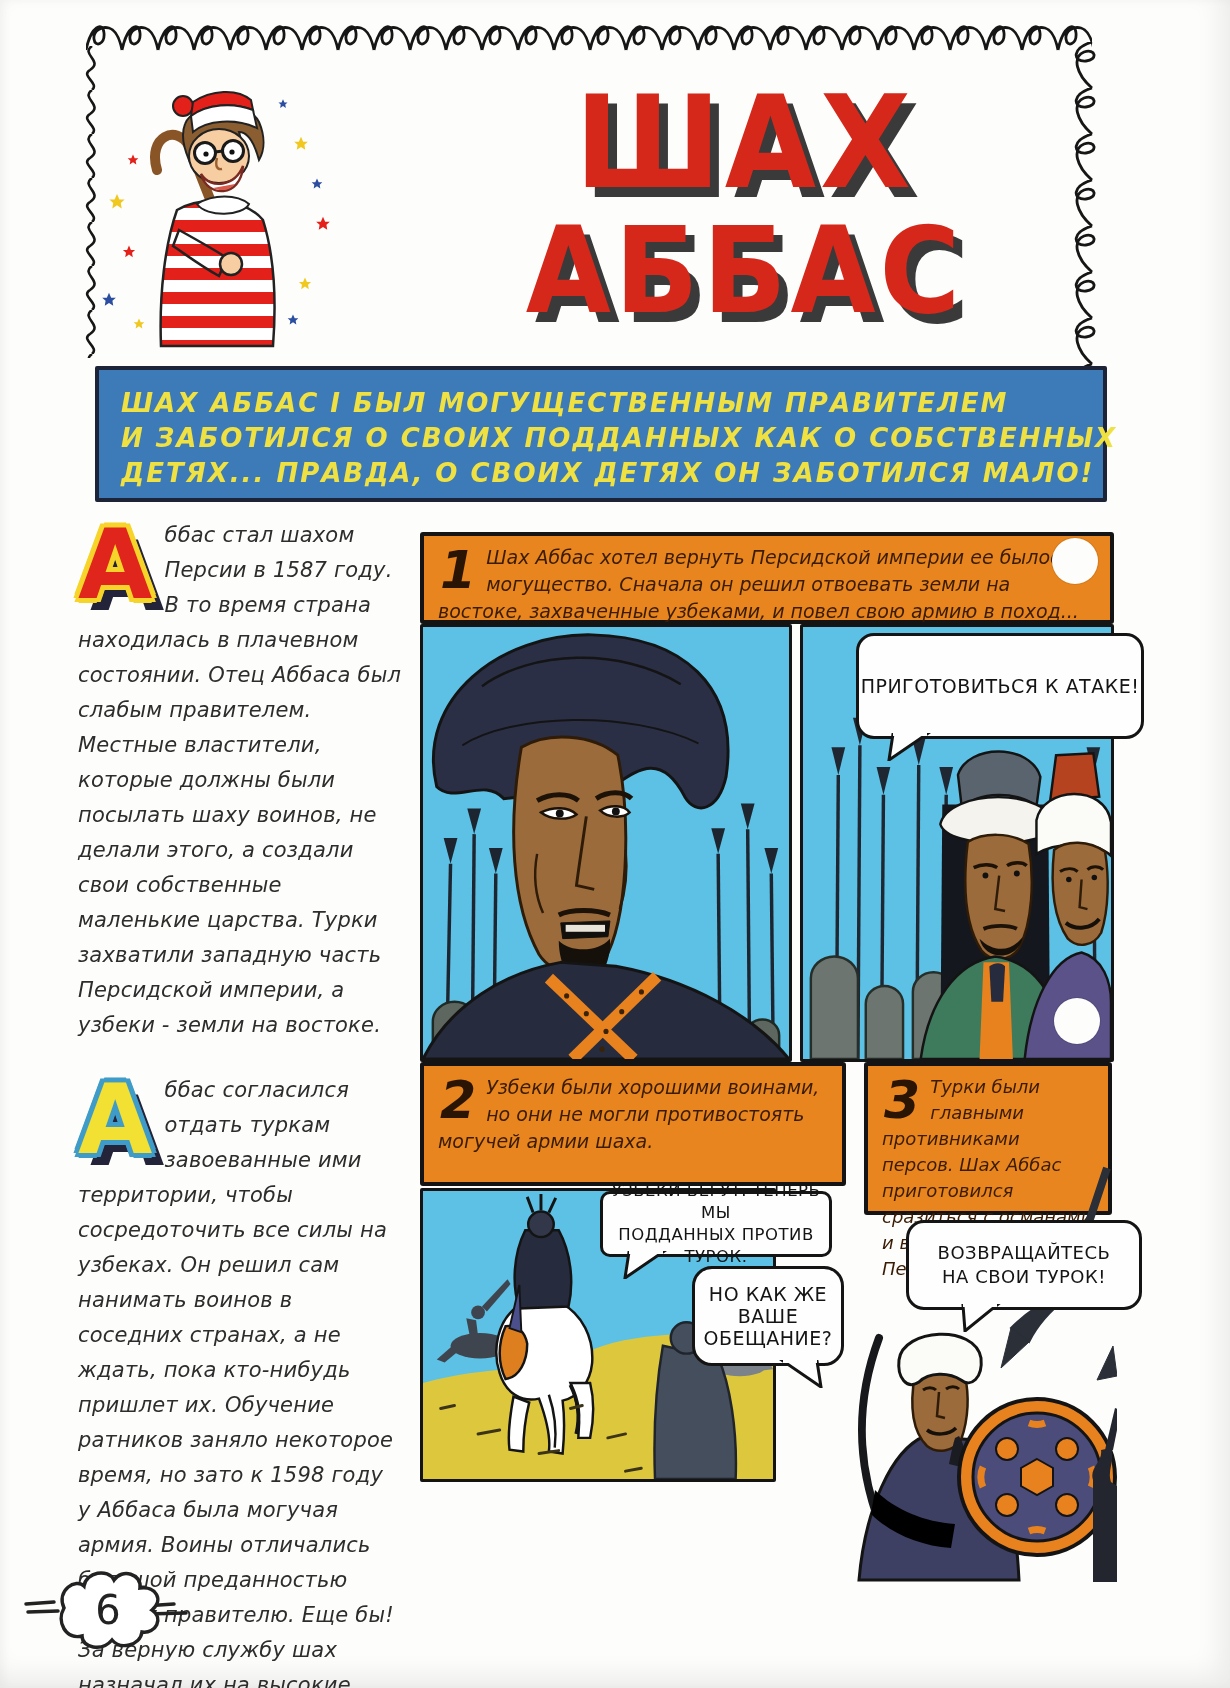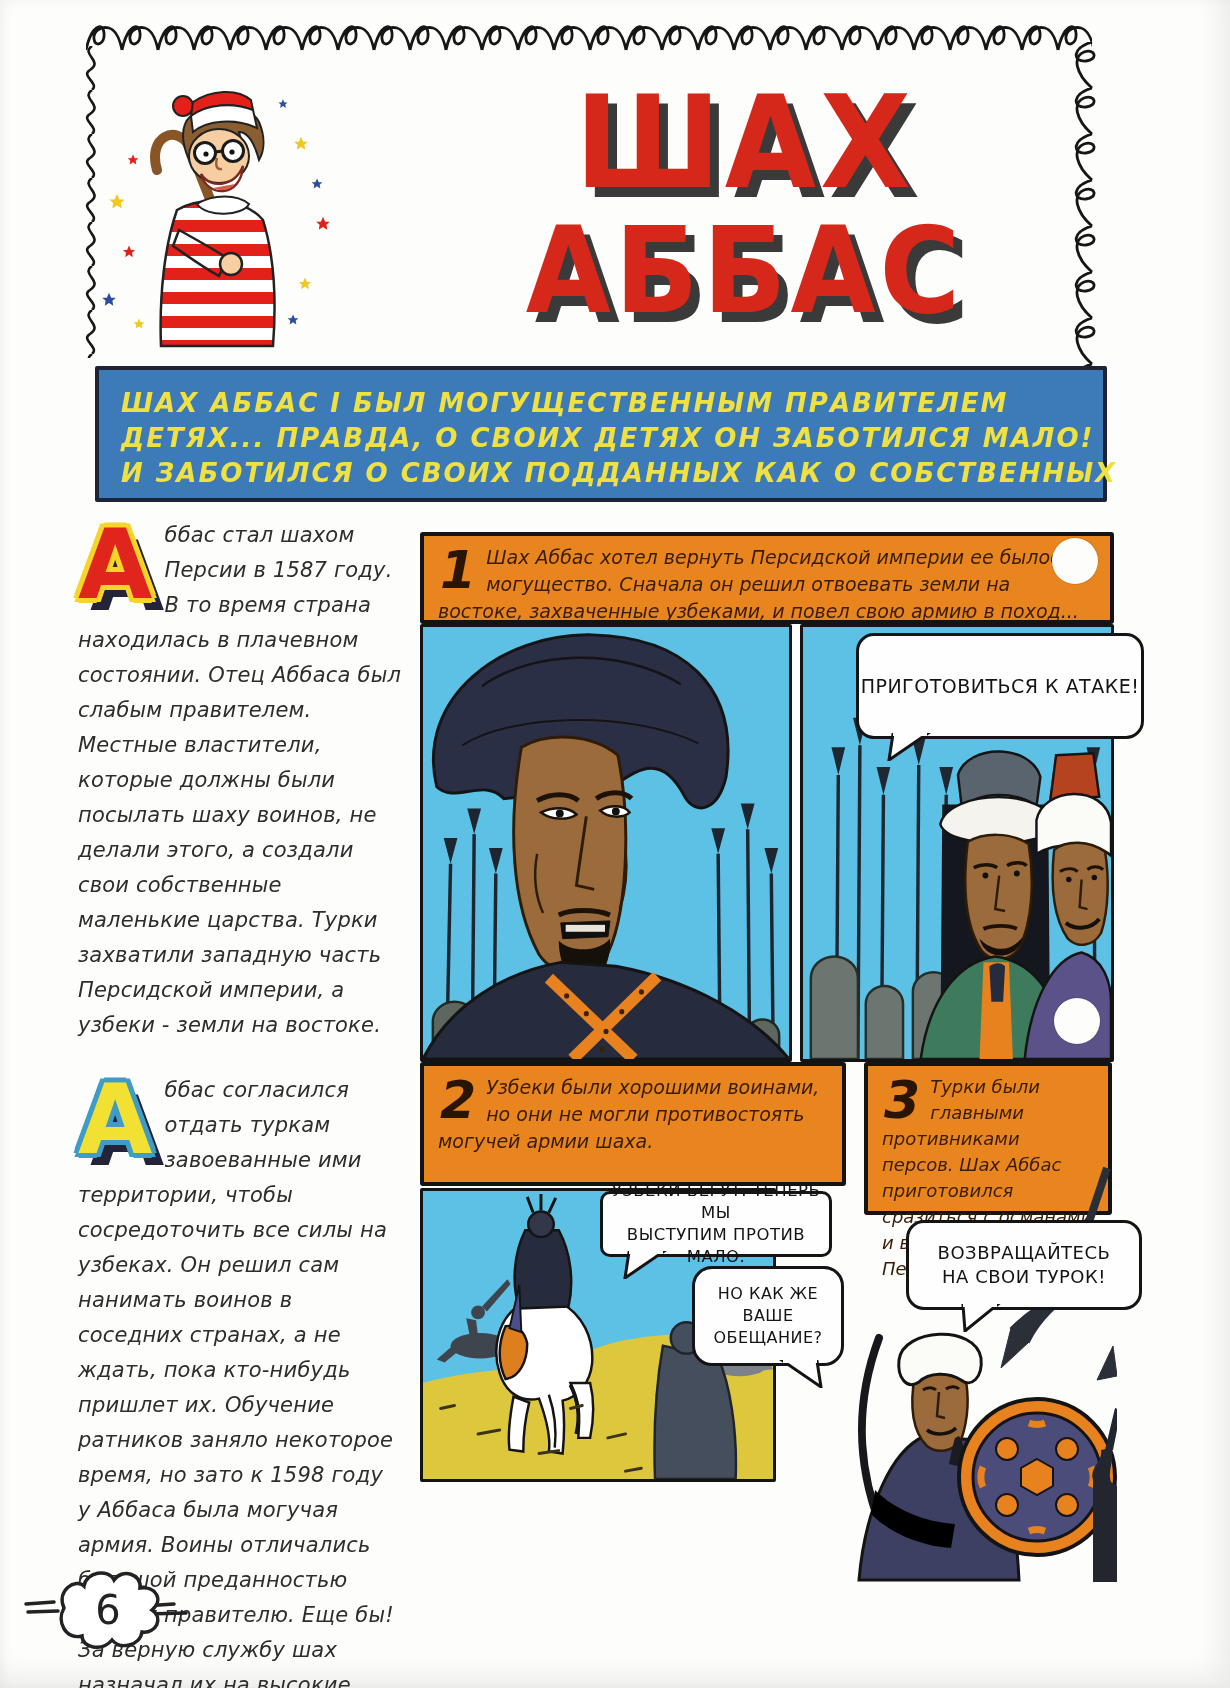--- a/index.html
+++ b/index.html
@@ -84,21 +84,21 @@
   
   .bubble {
     background:#fefefe; border:3px solid #141414; border-radius:18px;
     color:#141414; font-size:18px; line-height:24px; text-align:center;
     display:flex; align-items:center; justify-content:center;
     white-space:pre-line; z-index:5; letter-spacing:0.5px;margin-left:40px;
   }
   .bubble .tail { position:absolute; bottom:-25px; width:44px; height:28px; }
   .bubble1  { left:816px;  top:633px;  width:288px; height:106px; font-size:19px; }
   .bubble2a { left:560px;  top:1191px; width:232px; height:66px;  font-size:16.5px; line-height:22px; border-radius:10px; }
-  .bubble2b { left:652px;  top:1266px; width:152px; height:100px; font-size:16px; line-height:22px; border-radius:20px; }
+  .bubble2b { left:652px;  top:1266px; width:152px; height:100px; font-size:19px; line-height:22px; border-radius:20px; }
   .bubble3  { left:866px;  top:1220px; width:236px; height:90px;  }
 
   
   .hole {
     width:46px; height:46px; border-radius:50%;
     background:#fdfdfb; box-shadow:0 0 0 1px rgba(0,0,0,0.08);
     z-index:6;
   }
 
   
@@ -189,22 +189,22 @@
     <path d="M118,136 C126,140 136,138 140,132" fill="#d85a4a" stroke="none"></path>
   </svg>
 
   <div class="abs title-wrap">
     <div class="title-line title-line1">ШАХ</div>
     <div class="title-line title-line2">АББАС</div>
   </div>
 
   <div class="abs banner">
     <div class="banner-line">ШАХ АББАС I БЫЛ МОГУЩЕСТВЕННЫМ ПРАВИТЕЛЕМ</div>
+    <div class="banner-line">И ЗАБОТИЛСЯ О СВОИХ ПОДДАННЫХ КАК О СОБСТВЕННЫХ</div>
     <div class="banner-line">ДЕТЯХ... ПРАВДА, О СВОИХ ДЕТЯХ ОН ЗАБОТИЛСЯ МАЛО!</div>
-    <div class="banner-line">И ЗАБОТИЛСЯ О СВОИХ ПОДДАННЫХ КАК О СОБСТВЕННЫХ</div>
   </div>
 
   <div class="abs article">
     <p><span class="dropcap dropcap-red">А</span><span>ббас стал шахом Персии в 1587 году. В то время страна находилась в плачевном состоянии. Отец Аббаса был слабым правителем. Местные властители, которые должны были посылать шаху воинов, не делали этого, а создали свои собственные маленькие царства. Турки захватили западную часть Персидской империи, а узбеки - земли на востоке.</span></p>
     <p><span class="dropcap dropcap-yellow">А</span><span>ббас согласился отдать туркам завоеванные ими территории, чтобы сосредоточить все силы на узбеках. Он решил сам нанимать воинов в соседних странах, а не ждать, пока кто-нибудь пришлет их. Обучение ратников заняло некоторое время, но зато к 1598 году у Аббаса была могучая армия. Воины отличались большой преданностью своему правителю. Еще бы! За верную службу шах назначал их на высокие должности.</span></p>
   </div>
 
   <div class="abs caption caption1">
     <span class="cap-num">1</span>
     <span>Шах Аббас хотел вернуть Персидской империи ее былое могущество. Сначала он решил отвоевать земли на востоке, захваченные узбеками, и повел свою армию в поход...</span>
@@ -399,21 +399,21 @@
         <path d="M118,268 l20,-3"></path>
         <path d="M188,252 l18,-4"></path>
       <path d="M150,222 l12,-3"></path>
         <path d="M206,286 l16,-3"></path>
         <path d="M18,222 l14,-3"></path>
     </g>
   </svg>
 
   <div class="abs bubble bubble2a">
     <span>УЗБЕКИ БЕГУТ. ТЕПЕРЬ МЫ
-ВЫСТУПИМ ПРОТИВ МАЛО.</span>
+ПОДДАННЫХ ПРОТИВ ТУРОК.</span>
     <svg class="tail" style="left:20px;" viewBox="0 0 44 28">
       <path d="M6,1 L40,1 L2,27 Z" fill="#fefefe" stroke="#141414" stroke-width="3"></path>
       <rect x="6" y="0" width="34" height="3" fill="#fefefe"></rect>
     </svg>
   </div>
   <div class="abs bubble bubble2b">
     <span>НО КАК ЖЕ
 ВАШЕ
 ОБЕЩАНИЕ?</span>
     <svg class="tail" style="right:18px;" viewBox="0 0 44 28">

